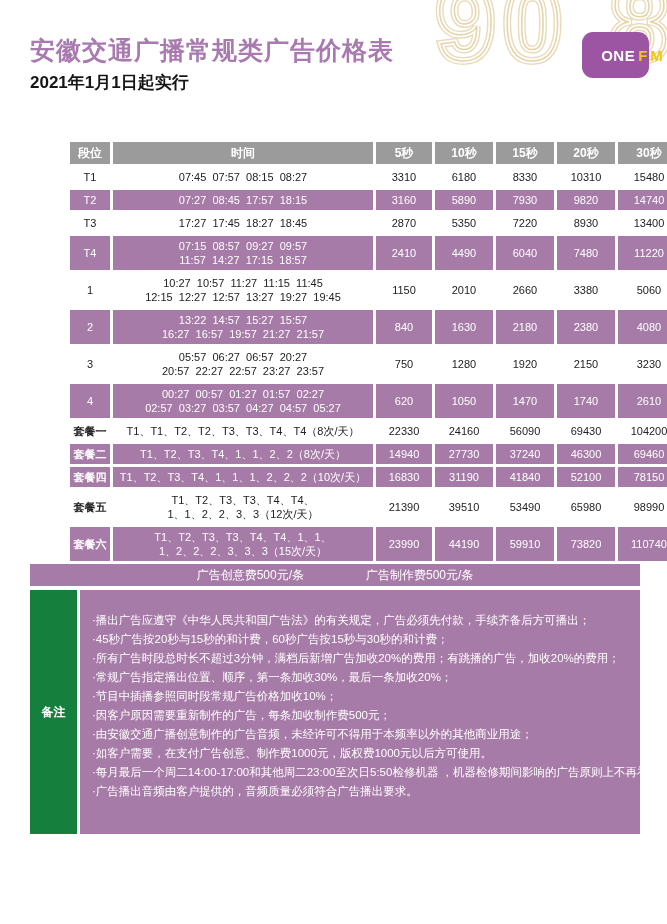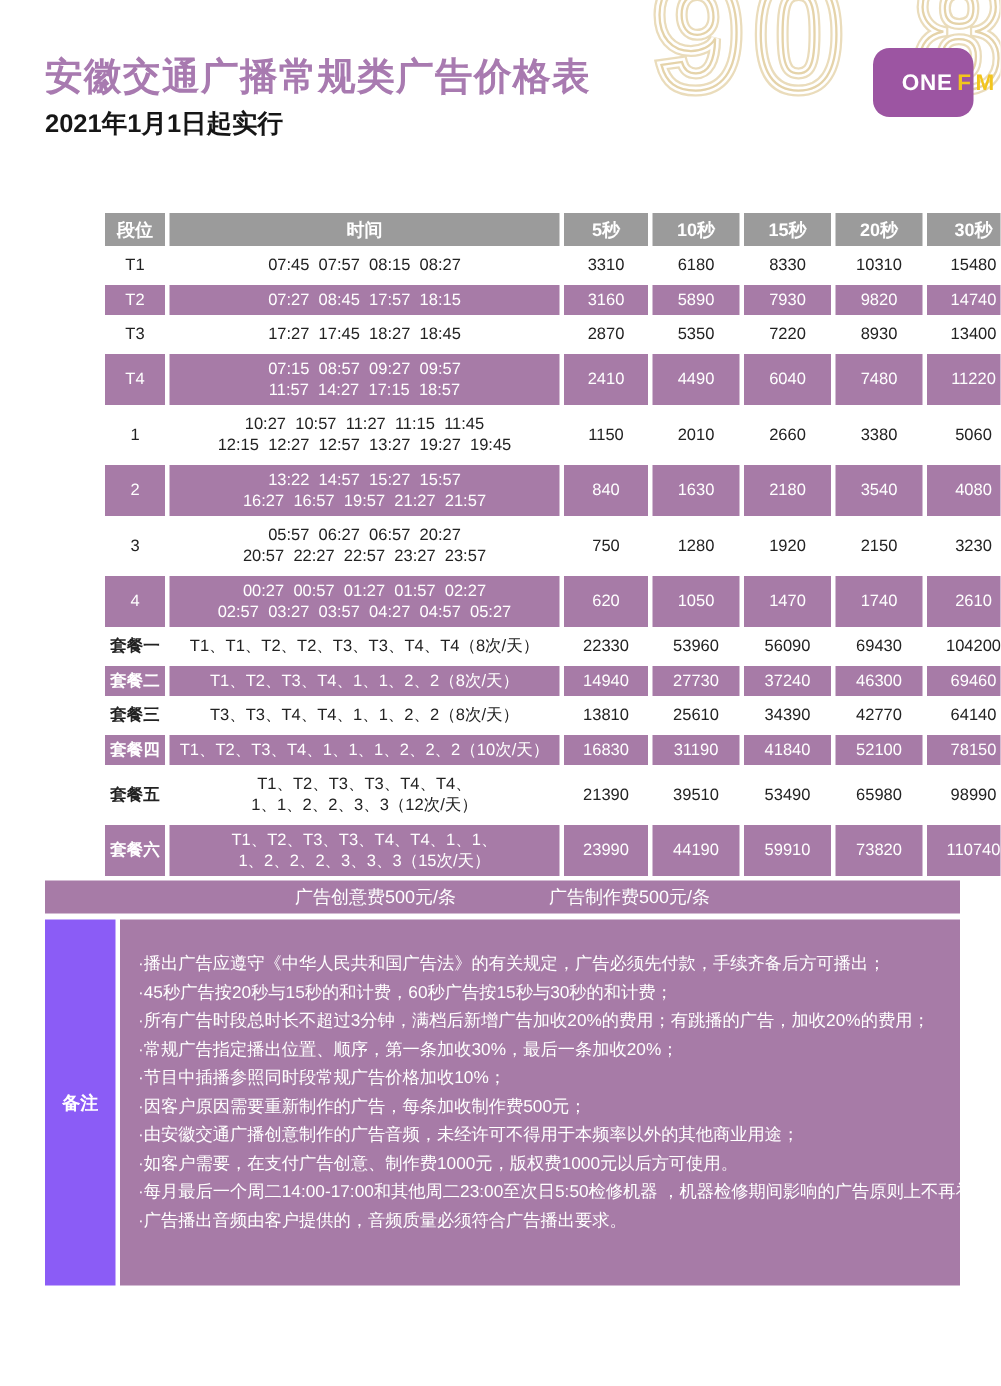--- a/index.html
+++ b/index.html
@@ -63,21 +63,21 @@
     display:flex;align-items:center;justify-content:center;gap:62px;
   }
   .feebar span{display:inline-block;}
 
   
   .notes{
     display:grid;grid-template-columns:47px 560px;column-gap:3px;margin-top:4px;
     height:244px;
   }
   .notes .label-col{
-    background:#8b5cf6;color:#ffffff;font-size:12px;font-weight:bold;
+    background:#15803d;color:#ffffff;font-size:12px;font-weight:bold;
     display:flex;align-items:center;justify-content:center;
   }
   .notes .content-col{
     background:#a77ba7;color:#ffffff;font-size:11.5px;line-height:19px;
     padding:21px 8px 0 12px;box-sizing:border-box;
   }
   .note-line{white-space:nowrap;}
 </style>
 </head>
 <body>
@@ -167,21 +167,21 @@
           <div class="cell price-cell">3380</div>
           <div class="cell price-cell">5060</div>
         </div>
 
   <div class="trow purple">
     <div class="cell label-cell">2</div>
     <div class="cell time-cell"><div>13:22  14:57  15:27  15:57</div><div>16:27  16:57  19:57  21:27  21:57</div></div>
   <div class="cell price-cell">840</div>
           <div class="cell price-cell">1630</div>
           <div class="cell price-cell">2180</div>
-          <div class="cell price-cell">3540</div>
+          <div class="cell price-cell">2380</div>
           <div class="cell price-cell">4080</div>
         </div>
 
   <div class="trow">
     <div class="cell label-cell">3</div>
     <div class="cell time-cell"><div>05:57  06:27  06:57  20:27</div><div>20:57  22:27  22:57  23:27  23:57</div></div>
   <div class="cell price-cell">750</div>
           <div class="cell price-cell">1280</div>
           <div class="cell price-cell">1920</div>
           <div class="cell price-cell">2150</div>
@@ -195,45 +195,36 @@
           <div class="cell price-cell">1050</div>
           <div class="cell price-cell">1470</div>
           <div class="cell price-cell">1740</div>
           <div class="cell price-cell">2610</div>
         </div>
 
   <div class="trow bold-label">
     <div class="cell label-cell">套餐一</div>
     <div class="cell time-cell"><div>T1、T1、T2、T2、T3、T3、T4、T4（8次/天）</div></div>
   <div class="cell price-cell">22330</div>
-          <div class="cell price-cell">53960</div>
+          <div class="cell price-cell">24160</div>
           <div class="cell price-cell">56090</div>
           <div class="cell price-cell">69430</div>
           <div class="cell price-cell">104200</div>
         </div>
 
   <div class="trow purple bold-label">
     <div class="cell label-cell">套餐二</div>
     <div class="cell time-cell"><div>T1、T2、T3、T4、1、1、2、2（8次/天）</div></div>
   <div class="cell price-cell">14940</div>
           <div class="cell price-cell">27730</div>
           <div class="cell price-cell">37240</div>
           <div class="cell price-cell">46300</div>
           <div class="cell price-cell">69460</div>
         </div>
 
-  <div class="trow bold-label">
-    <div class="cell label-cell">套餐三</div>
-    <div class="cell time-cell"><div>T3、T3、T4、T4、1、1、2、2（8次/天）</div></div>
-  <div class="cell price-cell">13810</div>
-          <div class="cell price-cell">25610</div>
-          <div class="cell price-cell">34390</div>
-          <div class="cell price-cell">42770</div>
-          <div class="cell price-cell">64140</div>
-        </div>
 
   <div class="trow purple bold-label">
     <div class="cell label-cell">套餐四</div>
     <div class="cell time-cell"><div>T1、T2、T3、T4、1、1、1、2、2、2（10次/天）</div></div>
   <div class="cell price-cell">16830</div>
           <div class="cell price-cell">31190</div>
           <div class="cell price-cell">41840</div>
           <div class="cell price-cell">52100</div>
           <div class="cell price-cell">78150</div>
         </div>

